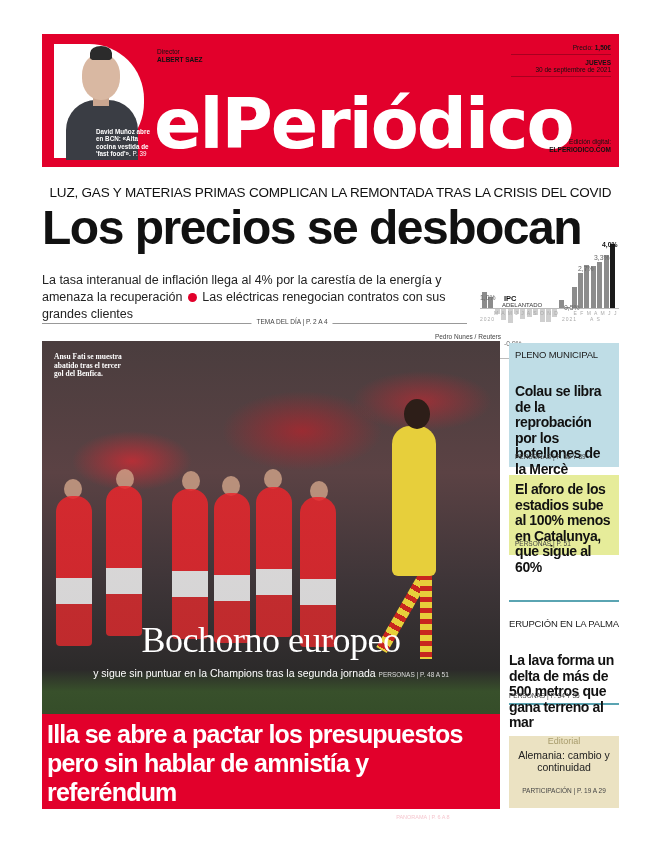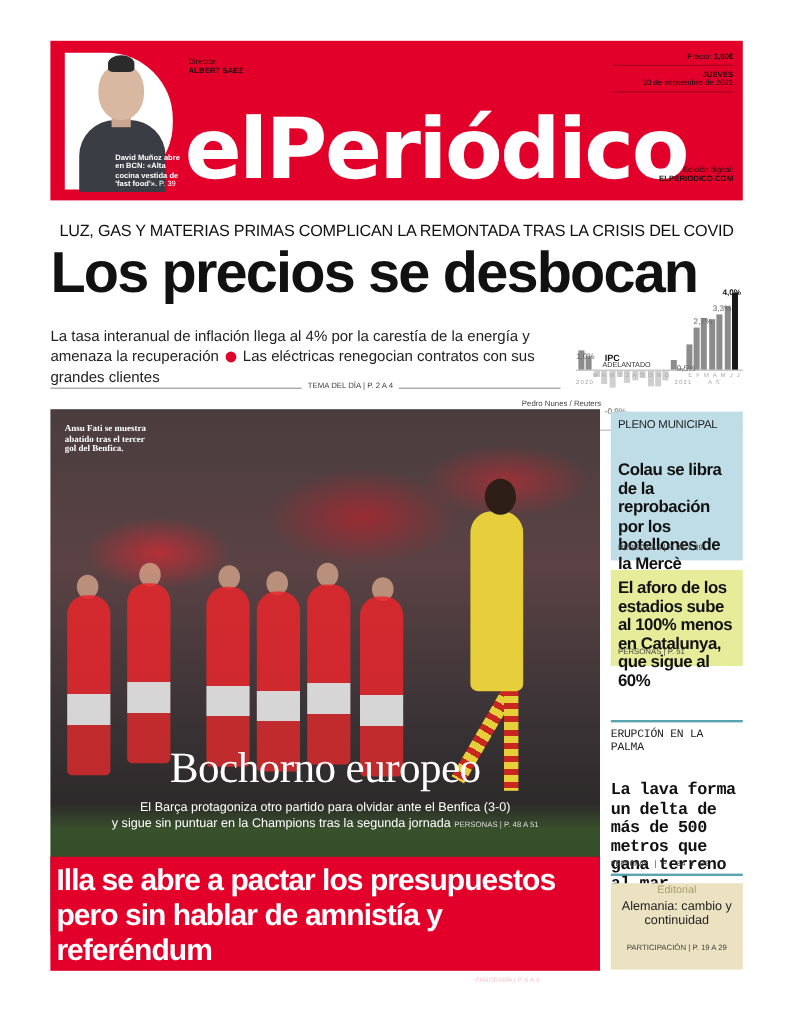--- a/index.html
+++ b/index.html
@@ -66,21 +66,21 @@
   .fati-leg { position: absolute; width: 12px; height: 90px; background: repeating-linear-gradient(to bottom, #e7cf3b 0 6px, #c8261f 6px 11px); }
   .photo-caption { position: absolute; left: 12px; top: 12px; width: 70px; font-family: "Liberation Serif", "DejaVu Serif", serif; font-size: 7.5px; line-height: 8.5px; color: #fff; font-weight: bold; }
   .photo-title { position: absolute; left: 0; top: 278px; width: 458px; text-align: center; font-family: "Liberation Serif", "DejaVu Serif", serif; font-size: 36px; color: #fff; letter-spacing: -0.5px; }
   .photo-sub { position: absolute; left: 0; top: 326px; width: 458px; text-align: center; font-size: 10.5px; line-height: 13px; color: #fff; }
   .photo-sub .ref { font-size: 6.5px; color: #ddd; }
 
   
   .side { position: absolute; left: 467px; width: 110px; }
   .box1 { top: 309px; height: 124px; background: #bfdde6; padding: 6px 6px; }
   .box2 { top: 441px; height: 80px; background: #e6ec9a; padding: 7px 6px; }
-  .box3 { top: 566px; height: 130px; padding: 4px 0; border-top: 2px solid #5aa4b2; border-bottom: 2px solid #5aa4b2; font-family: Liberation Mono, monospace; }
+  .box3 { top: 566px; height: 105px; padding: 16px 0; border-top: 2px solid #5aa4b2; border-bottom: 2px solid #5aa4b2; }
   .box4 { top: 702px; height: 72px; background: #ebe2c2; padding: 0 4px; text-align: center; }
   .s-kicker { font-size: 9.5px; color: #222; letter-spacing: -0.2px; }
   .s-title { margin-top: 24px; font-size: 14px; line-height: 15.5px; font-weight: bold; letter-spacing: -0.4px; color: #111; }
   .box2 .s-title { margin-top: 0; }
   .s-ref { margin-top: 10px; font-size: 6.5px; color: #444; }
   .box1 .s-ref { position: absolute; bottom: 7px; left: 6px; margin: 0; }
   .box2 .s-ref { position: absolute; bottom: 8px; left: 6px; margin: 0; }
   .box3 .s-ref { position: absolute; bottom: 4px; left: 0; margin: 0; }
   .ed-label { font-size: 9px; color: #a89c6c; }
   .ed-title { margin-top: 3px; font-size: 10.5px; line-height: 12px; color: #222; }
@@ -193,21 +193,20 @@
     <div class="player" style="left:214px;top:146px"></div>
     <div class="player-head" style="left:268px;top:140px"></div>
     <div class="player" style="left:258px;top:156px"></div>
     <div class="fati-leg" style="left:356px;top:225px;transform:rotate(30deg)"></div>
     <div class="fati-leg" style="left:378px;top:228px"></div>
     <div class="fati-body"></div>
     <div class="fati-head"></div>
     <div class="photo-caption">Ansu Fati se muestra abatido tras el tercer gol del Benfica.</div>
     <div class="photo-title">Bochorno europeo</div>
     <div class="photo-sub">
-      <div>El Barça protagoniza otro partido para olvidar ante el Benfica (3-0)</div>
       <div>
         <span>y sigue sin puntuar en la Champions tras la segunda jornada</span>
         <span class="ref">PERSONAS | P. 48 A 51</span>
       </div>
     </div>
   </div>
 
   <div class="side box1">
     <div class="s-kicker">PLENO MUNICIPAL</div>
     <div class="s-title">Colau se libra de la reprobación por los botellones de la Mercè</div>

